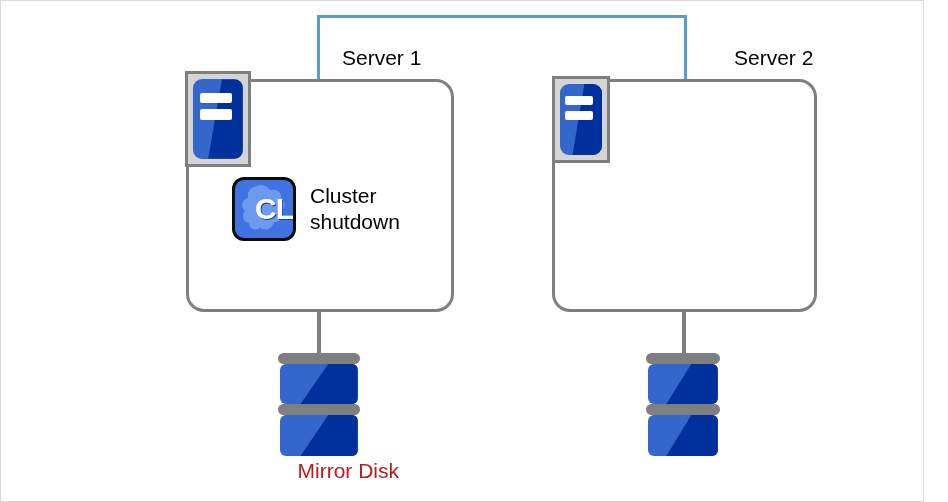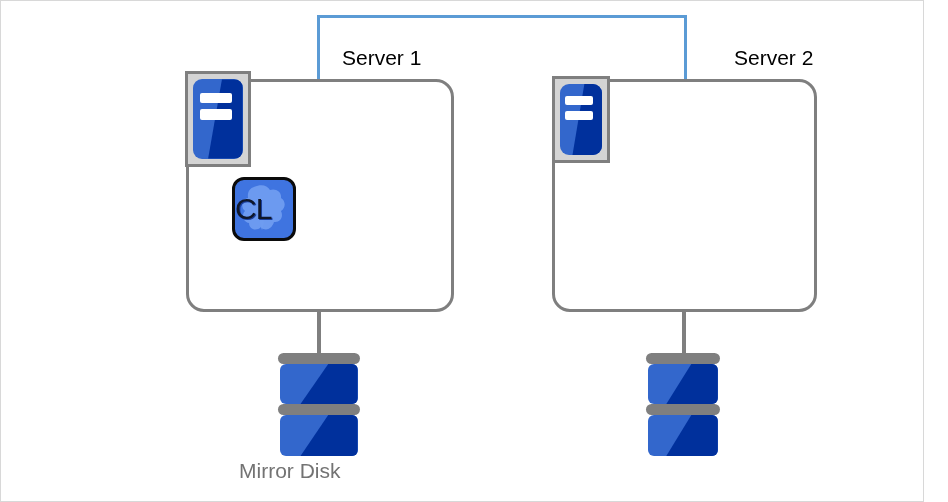--- a/index.html
+++ b/index.html
@@ -105,26 +105,26 @@
     transform: translate(-50%, -50%);
     width: 86%;
     height: 92%;
   }
   .cl-icon .cl-text {
     position: absolute;
     left: 0;
     right: 0;
     top: 50%;
     transform: translateY(-50%);
-    text-align: left;
+    text-align: right;
     font-family: "Liberation Sans", sans-serif;
-    font-weight: normal;
+    font-weight: bold;
     font-size: 30px;
     letter-spacing: -1px;
-    color: #0f172a;
+    color: #ffffff;
     text-shadow: 1px 1px 0 #1b3f9c;
     line-height: 1;
   }
   .cl-label {
     font-size: 21px;
     color: #000000;
     line-height: 1.22;
     white-space: pre-line;
   }
 
@@ -153,23 +153,23 @@
     background: #3367cc;
   }
   .disk-body .dark {
     position: absolute;
     inset: 0;
     background: #00309c;
     clip-path: polygon(62% 0%, 100% 0%, 100% 100%, 26% 100%);
   }
   .disk-caption {
     position: absolute;
-    text-align: left;
+    text-align: right;
     font-size: 21px;
-    color: #737373;
+    color: #b91c1c;
     white-space: nowrap;
     line-height: 1;
   }
 </style>
 </head>
 <body>
 
 <div id="canvas">
 
   <div class="bracket" style="left:316px; top:14px; width:370px; height:65px;"></div>
@@ -189,20 +189,22 @@
   <div class="cl-row" style="left:231px; top:176px;">
     <div class="cl-icon">
       <svg class="splash" viewBox="0 0 100 100">
         <path d="M30 6 C44 0 56 2 62 12 C74 8 86 16 84 28 C94 34 94 48 84 54
                  C90 66 82 78 70 76 C66 90 52 96 44 86 C34 96 20 90 20 78
                  C8 76 4 62 12 54 C2 46 6 30 18 28 C16 16 22 8 30 6 Z" fill="#6f9cf0" opacity="0.95"></path>
         <path d="M44 60 C50 66 52 80 46 92 C42 84 40 70 44 60 Z" fill="#6f9cf0" opacity="0.95"></path>
       </svg>
       <div class="cl-text">CL</div>
     </div>
+    <div class="cl-label">Cluster
+shutdown</div>
   </div>
 
   <div class="drop-line" style="left:316px; top:310px; width:4px; height:46px;"></div>
 
   <div class="disk-stack" style="left:277px; top:352px; width:82px; height:105px;">
     <div class="disk-plate" style="top:0px; height:11px;"></div>
     <div class="disk-body" style="top:11px; height:40px;">
       <div class="dark"></div>
     </div>
     <div class="disk-plate" style="top:51px; height:11px;"></div>

